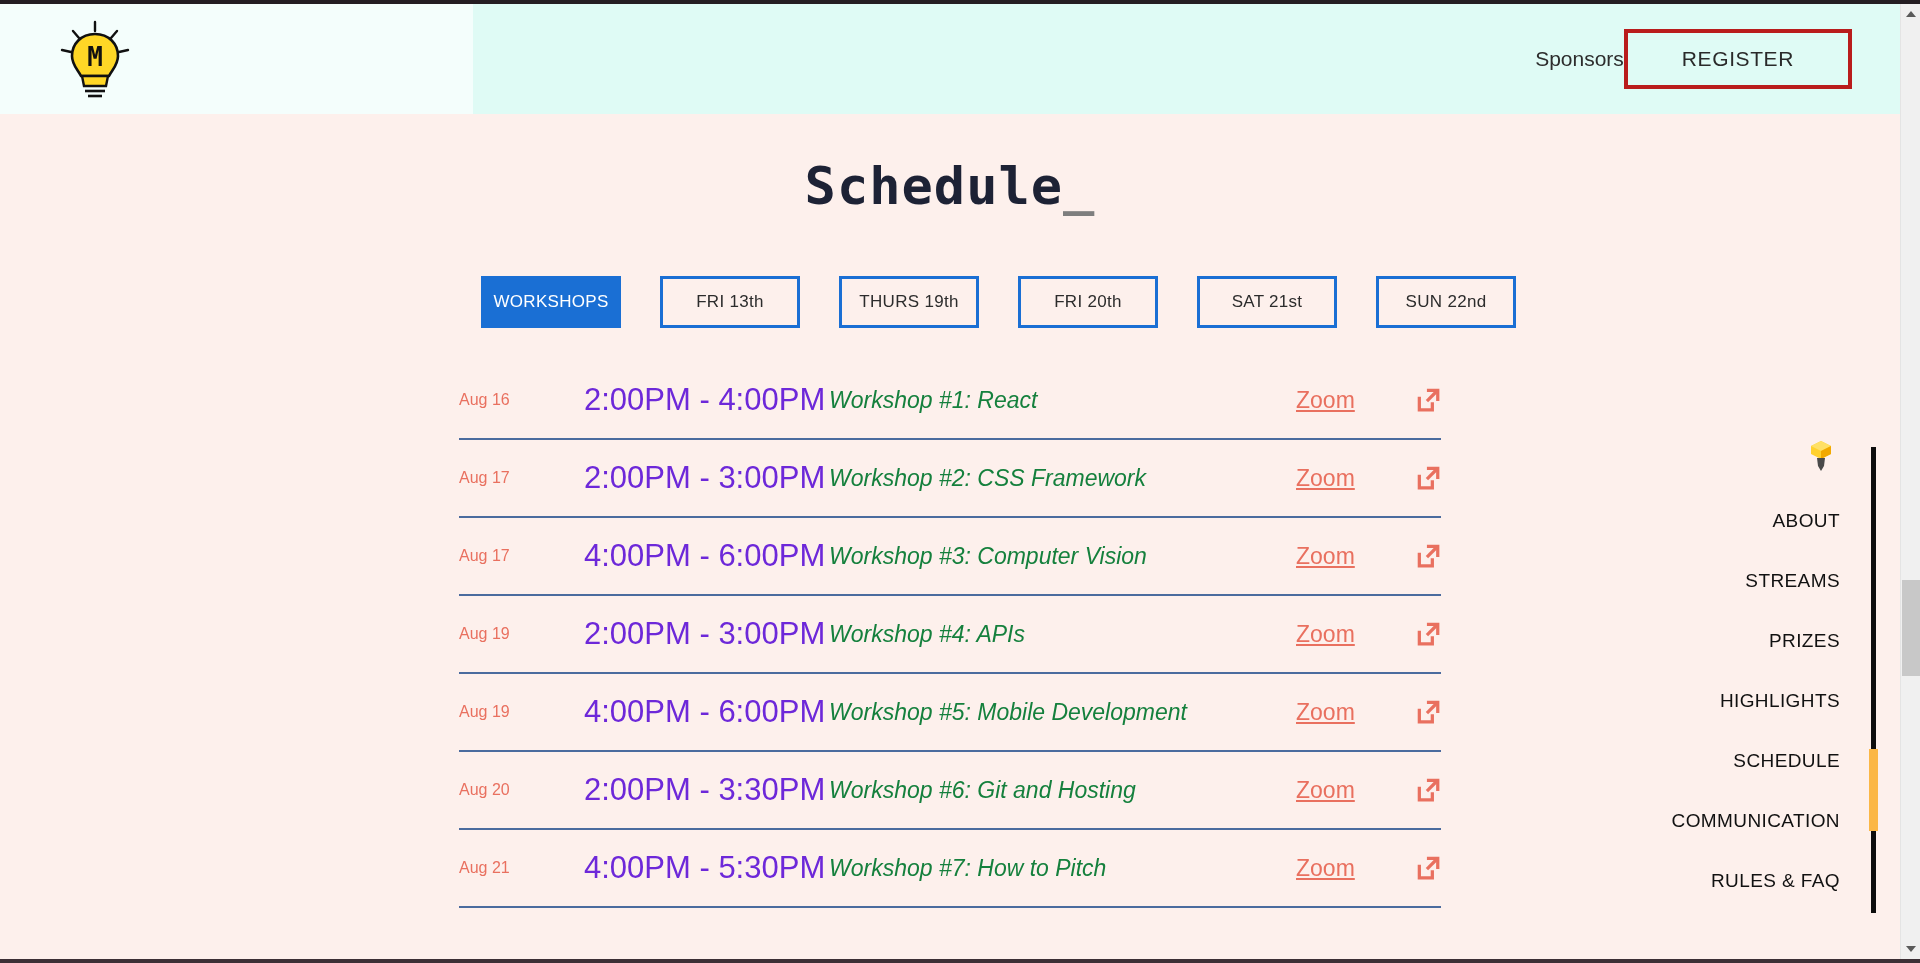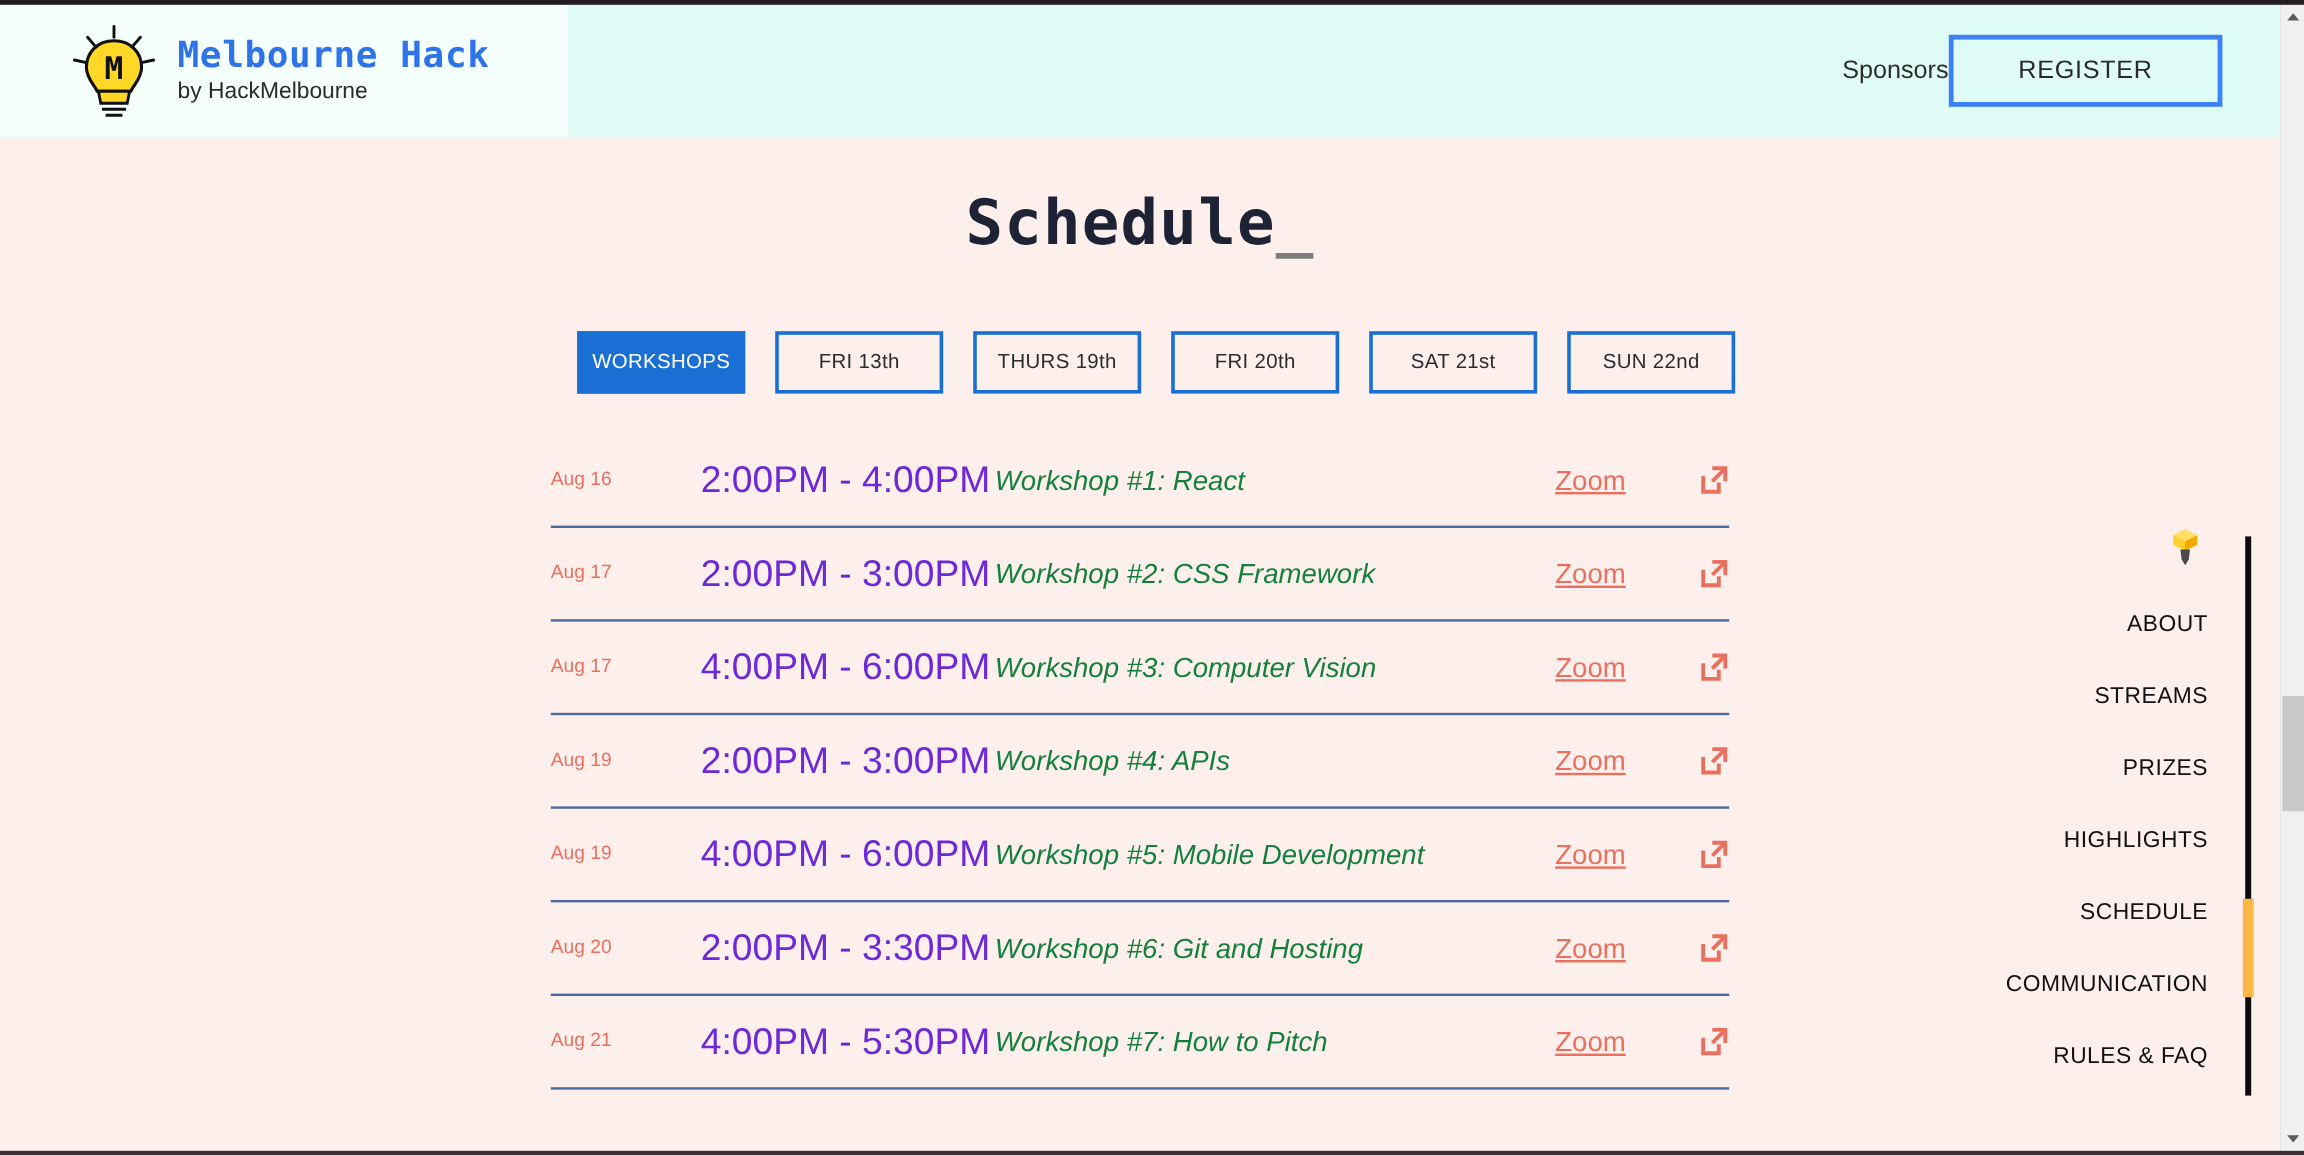--- a/index.html
+++ b/index.html
@@ -101,21 +101,21 @@
     z-index: 3;
   }
   .nav-link {
     font-size: 21px;
     color: #2d2d2d;
     text-decoration: none;
     cursor: pointer;
     white-space: nowrap;
   }
   .register-btn {
-    border: 4px solid #3b82f6;
+    border: 4px solid #b91c1c;
     background: transparent;
     color: #2a2a2a;
     font-size: 21px;
     letter-spacing: 0.6px;
     padding: 14px 54px;
     cursor: pointer;
     font-family: "Liberation Sans", sans-serif;
     white-space: nowrap;
   }
 
@@ -131,21 +131,21 @@
     font-size: 52px;
     font-weight: bold;
     color: #1d2235;
     letter-spacing: 1px;
   }
   .page-title .caret { color: #7e7e7e; }
 
   .tabs {
     display: flex;
     justify-content: flex-start;
-    gap: 25px;
+    gap: 39px;
     margin-top: 60px;
     padding-left: 481px;
   }
   .tab {
     border: 3px solid #1a6fd4;
     background: transparent;
     color: #2c2c2c;
     font-size: 17px;
     padding: 13px 0;
     width: 140px;
@@ -310,24 +310,20 @@
             <line x1="61" y1="13" x2="55" y2="20"></line>
             <line x1="6" y1="32" x2="15" y2="34"></line>
             <line x1="72" y1="32" x2="63" y2="34"></line>
           </g>
           <path d="M39 16 C25 16 16 26 16 38 C16 47 22 52 25 58 L53 58 C56 52 62 47 62 38 C62 26 53 16 39 16 Z" fill="#ffd726" stroke="#111" stroke-width="2.6"></path>
           <path d="M26 58 L52 58 L50 68 L28 68 Z" fill="#ffd726" stroke="#111" stroke-width="2.4"></path>
           <line x1="29" y1="73" x2="49" y2="73" stroke="#111" stroke-width="2.6"></line>
           <line x1="32" y1="78" x2="46" y2="78" stroke="#111" stroke-width="2.6"></line>
           <text x="39" y="48" font-family="DejaVu Sans Mono, monospace" font-size="26" font-weight="bold" text-anchor="middle" fill="#111">M</text>
         </svg>
-        <div class="brand-text">
-          <div class="brand-title">Melbourne Hack</div>
-          <div class="brand-sub">by HackMelbourne</div>
-        </div>
       </div>
 
       <nav class="header-nav">
         <a class="nav-link">Sponsors</a>
         <button class="register-btn">REGISTER</button>
       </nav>
     </header>
 
     <main class="main">
 

